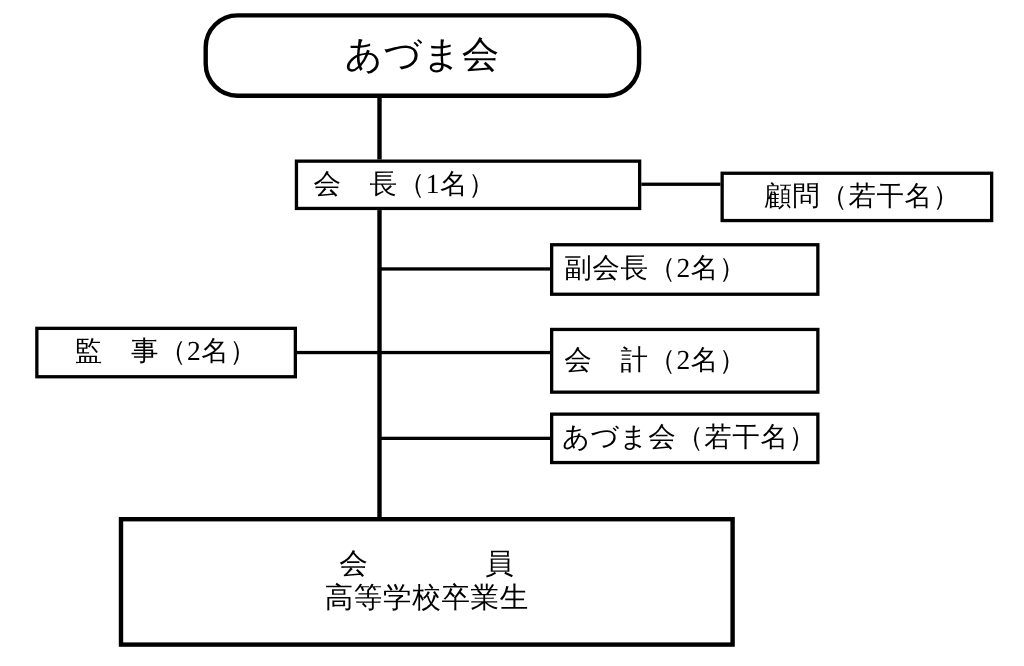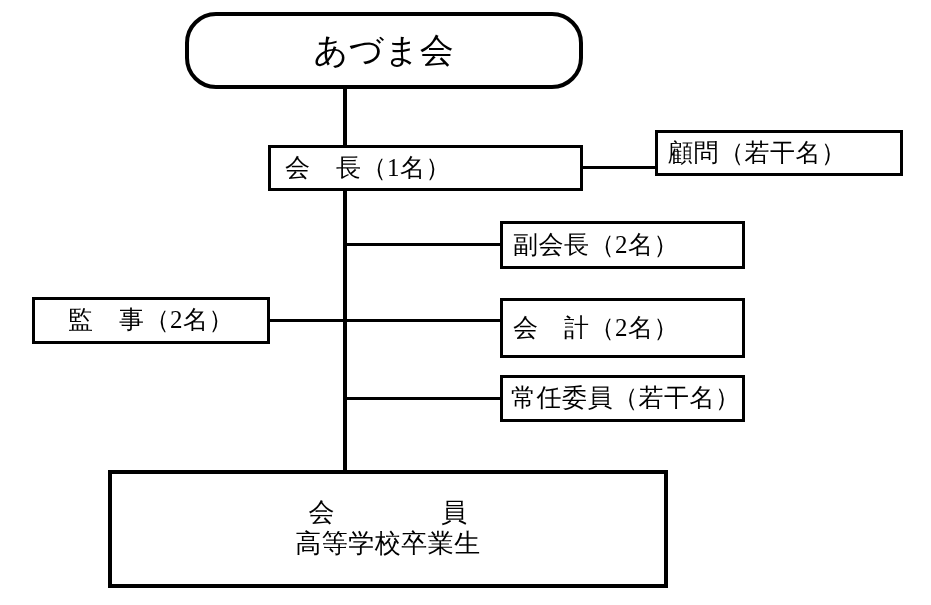--- a/index.html
+++ b/index.html
@@ -47,22 +47,22 @@
   }
   #node-org .node-label { font-size: 34px; }
 
   #node-president {
     left: 268px; top: 145px; width: 315px; height: 46px;
     justify-content: flex-start;
   }
   #node-president .node-label { font-size: 25px; padding-left: 14px; }
 
   #node-advisor {
-    left: 655px; top: 130px; width: 248px; height: 46px;
-    justify-content: flex-start;
+    left: 655px; top: 156px; width: 248px; height: 46px;
+    justify-content: center;
   }
   #node-advisor .node-label { font-size: 25px; padding-left: 10px; }
 
   #node-vice-president {
     left: 500px; top: 221px; width: 245px; height: 48px;
     justify-content: flex-start;
   }
   #node-vice-president .node-label { font-size: 25px; padding-left: 10px; text-align: right; }
 
   #node-auditor {
@@ -141,20 +141,20 @@
 
   <div class="node" id="node-auditor">
     <span class="node-label">監　事（2名）</span>
   </div>
 
   <div class="node" id="node-accountant">
     <span class="node-label">会　計（2名）</span>
   </div>
 
   <div class="node" id="node-standing-committee">
-    <span class="node-label">常任委員（若干名）</span>
+    <span class="node-label">あづま会（若干名）</span>
   </div>
 
   <div class="node" id="node-members">
     <span class="node-label two-line"><span>会　　　　員</span><br><span>高等学校卒業生</span></span>
   </div>
 
 </div>
 
 </body></html>

